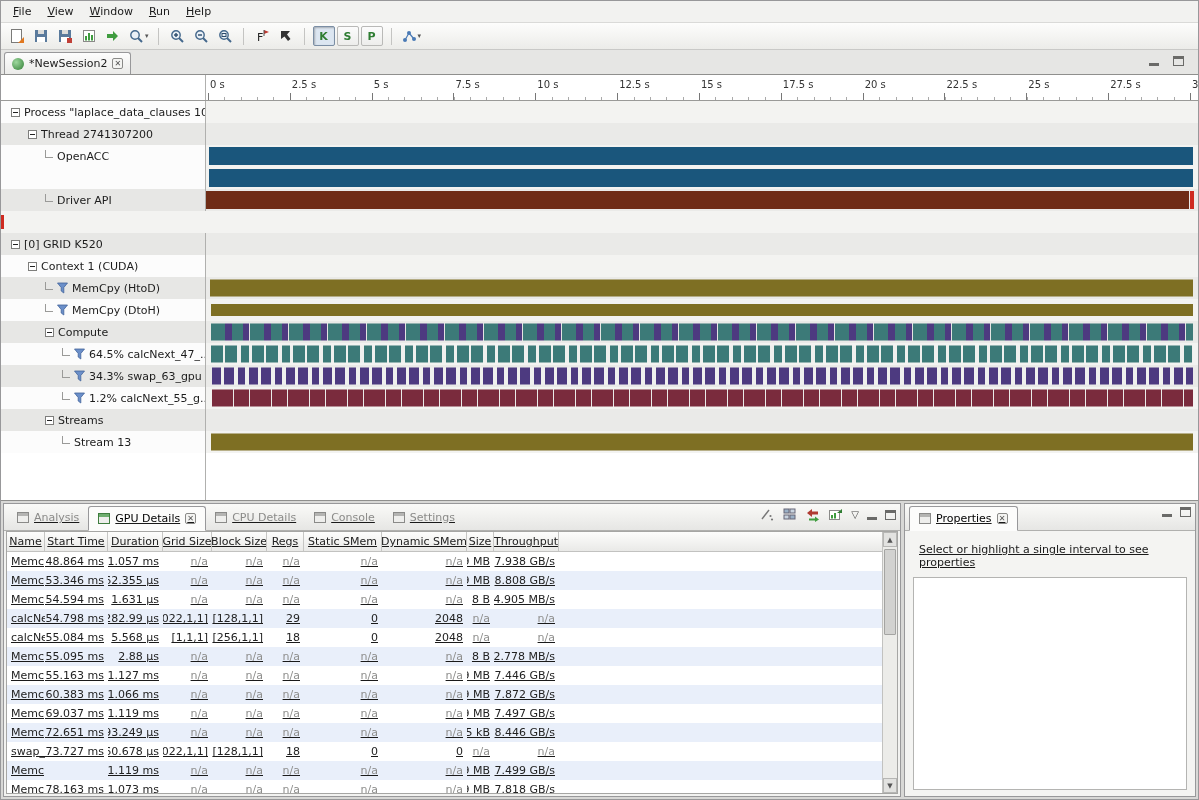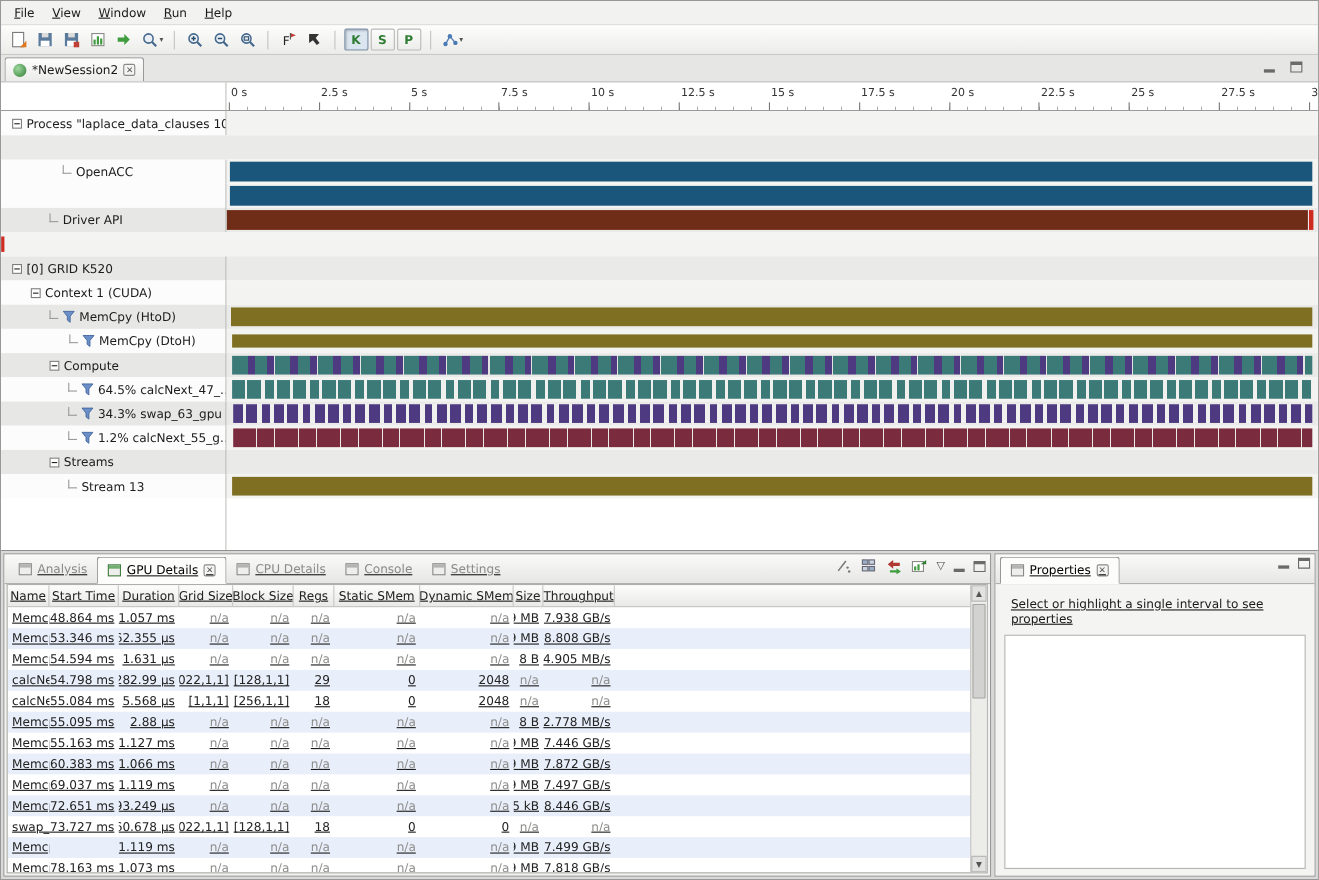--- a/index.html
+++ b/index.html
@@ -262,24 +262,28 @@
     </div>
     <div class="t-rows">
         <div class="t-row">
           <div class="t-label" style="padding-left: 10px;">
             <span class="exp"></span>
             <span class="t-text">Process "laplace_data_clauses 10...</span>
           </div>
           <div class="t-track"></div>
         </div>
         <div class="t-row shade">
+          <div class="t-label" style="padding-left: 27px;">
+            <span class="exp"></span>
+            <span class="t-text">Thread 2741307200</span>
+          </div>
           <div class="t-track"></div>
         </div>
         <div class="t-row">
-          <div class="t-label" style="padding-left: 56px;">
+          <div class="t-label" style="padding-left: 44px;">
             <span class="elbow"></span>
             <span class="t-text">OpenACC</span>
           </div>
           <div class="t-track">
             <div class="bar" style="left: 0.3%; width: 99.2%; height: 18px; background: var(--openacc);"></div>
           </div>
         </div>
         <div class="t-row">
           <div class="t-label" style="padding-left: 44px;">
             <span class="t-text"></span>
@@ -325,21 +329,21 @@
                 <path d="M0.5 1 L10.5 1 L6.8 5.5 L6.8 11 L4.2 9 L4.2 5.5 Z" fill="#6b8fc9" stroke="#41639a" stroke-width="0.8"></path>
               </svg>
             </span>
             <span class="t-text">MemCpy (HtoD)</span>
           </div>
           <div class="t-track">
             <div class="bar" style="left: 0.4%; width: 99.1%; height: 17px; background: var(--memcpy);"></div>
           </div>
         </div>
         <div class="t-row">
-          <div class="t-label" style="padding-left: 62px;">
+          <div class="t-label" style="padding-left: 44px;">
             <span class="elbow"></span>
             <span class="funnel">
               <svg width="11" height="12" viewBox="0 0 11 12">
                 <path d="M0.5 1 L10.5 1 L6.8 5.5 L6.8 11 L4.2 9 L4.2 5.5 Z" fill="#6b8fc9" stroke="#41639a" stroke-width="0.8"></path>
               </svg>
             </span>
             <span class="t-text">MemCpy (DtoH)</span>
           </div>
           <div class="t-track">
             <div class="bar" style="left: 0.5%; width: 99%; height: 12px; background: var(--memcpy);"></div>

